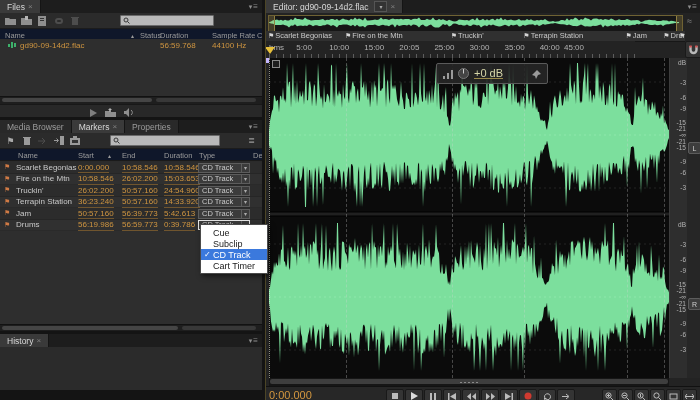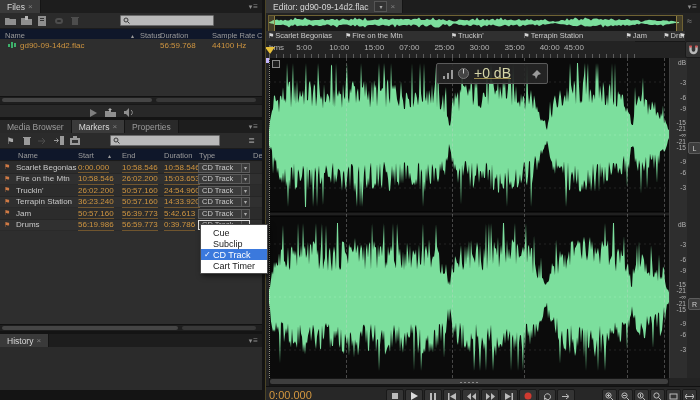--- a/index.html
+++ b/index.html
@@ -72,21 +72,21 @@
   .playline{position:absolute;left:3px;top:58px;height:320px;width:0;border-left:1px dotted rgba(245,245,225,.55);z-index:6;}
   .playhead{position:absolute;left:-1px;top:47px;width:0;height:0;z-index:7;
     border-left:5px solid transparent;border-right:5px solid transparent;border-top:7px solid #e7c03b;}
   .dbruler{position:absolute;left:403px;top:58px;width:18px;height:320px;background:#2e2e2e;border-left:1px solid #3c3c3c;}
   .dbl{position:absolute;right:2px;font-size:6.5px;color:#b5b5b5;line-height:7px;}
   .chstrip{position:absolute;left:421px;top:58px;width:14px;height:320px;background:#262626;}
   .chbadge{position:absolute;left:1px;width:11px;height:10px;background:#3d3d3d;border:1px solid #5c5c5c;border-radius:2px;
     color:#d0d0d0;font-size:7px;display:flex;align-items:center;justify-content:center;}
   .hud{position:absolute;left:170px;top:63px;width:98px;height:19px;background:rgba(38,38,38,.9);
     border:1px solid #5a5a5a;border-radius:2px;display:flex;align-items:center;gap:5px;padding:0 6px;z-index:8;}
-  .hud .gain{font-size:14px;color:#d6d6a8;border-bottom:1px solid #9a8a4a;line-height:10px;text-align:center;}
+  .hud .gain{font-size:11px;color:#d6d6a8;border-bottom:1px solid #9a8a4a;line-height:10px;text-align:center;}
   .magnet{position:absolute;left:419px;top:41px;width:15px;height:15px;background:#333;border:1px solid #1a1a1a;
     border-radius:2px;display:flex;align-items:center;justify-content:center;}
   .squig{position:absolute;left:421px;top:16px;color:#8a8a8a;font-size:9px;}
   .ehscroll{position:absolute;left:3px;top:378px;width:400px;height:8px;background:#161616;}
   .ehscroll .handle{position:absolute;left:1px;top:1px;width:398px;height:5px;background:#3e3e3e;border-radius:2px;}
   .grip{position:absolute;left:190px;top:2.5px;width:18px;height:1.5px;
     background:repeating-linear-gradient(90deg,#8a8a8a 0 2px,transparent 2px 4px);}
   .transport{position:absolute;left:0;top:386px;width:435px;height:14px;background:#272727;border-top:1px solid #111;}
   .ttime{position:absolute;left:3px;top:2px;font-size:11px;color:#d3973f;}
   .tbtns{position:absolute;left:120px;top:2px;display:flex;gap:1px;}
@@ -358,21 +358,21 @@
       <span class="lflag" style="left: 397.32px;"><span class="fg">⚑</span><span>Drums</span></span>
       <span class="lflag" style="left: 413px;"><span class="fg">⚑</span></span>
     </div>
 
   <div class="ruler" id="ruler">
     <span class="unit">hms</span>
     <div class="tickstrip"></div>
   <span class="tick" style="left: 38.0877px;">5:00</span>
       <span class="tick" style="left: 73.1754px;">10:00</span>
       <span class="tick" style="left: 108.263px;">15:00</span>
-      <span class="tick" style="left: 143.351px;">07:00</span>
+      <span class="tick" style="left: 143.351px;">20:05</span>
       <span class="tick" style="left: 178.439px;">25:00</span>
       <span class="tick" style="left: 213.526px;">30:00</span>
       <span class="tick" style="left: 248.614px;">35:00</span>
       <span class="tick" style="left: 283.702px;">40:00</span>
       <span class="tick" style="left: 308px;">45:00</span>
       <span class="tick" style="left: 367px; margin-top: 17px;">50:00</span>
       <span class="tick" style="left: 392px;">55:00</span>
     </div>
   <div class="playhead"></div>
 

